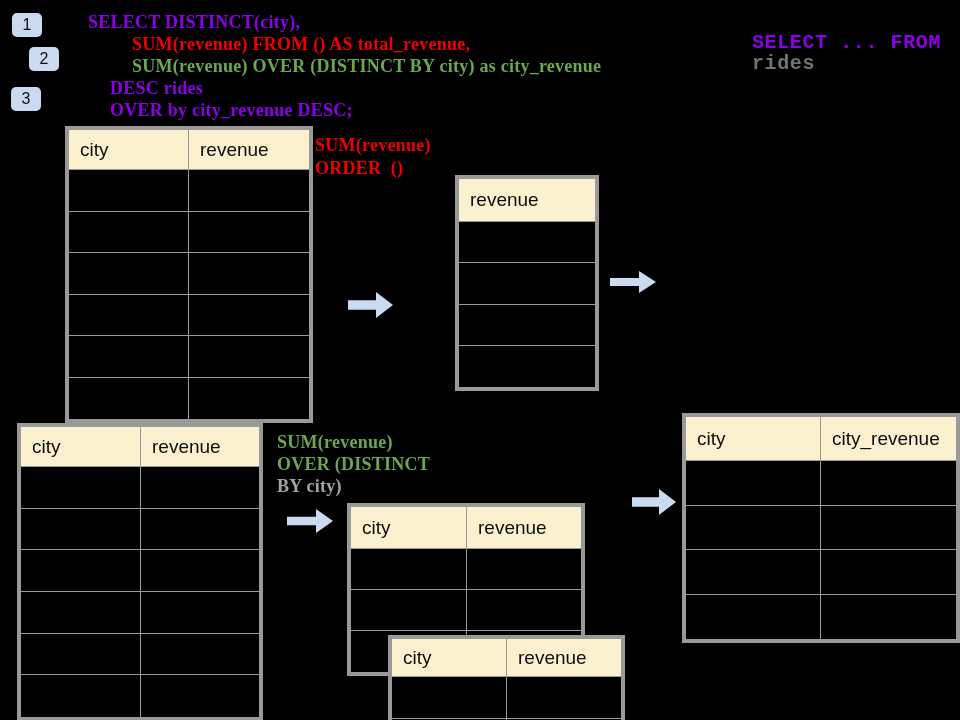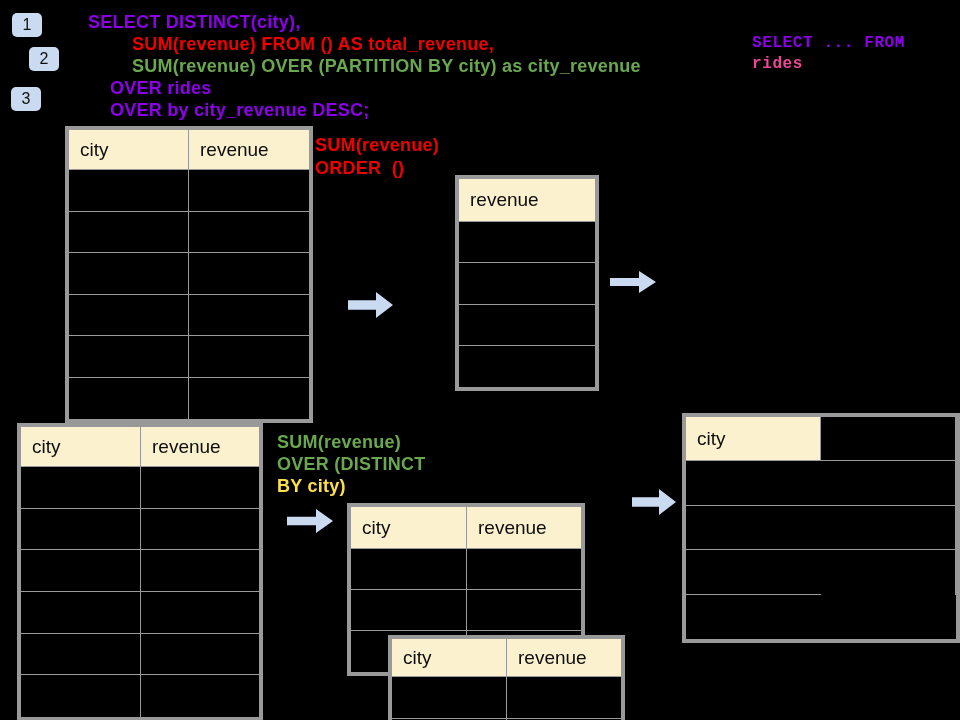--- a/index.html
+++ b/index.html
@@ -6,27 +6,27 @@
   #stage{
     position:relative;width:960px;height:720px;background:#000;
     overflow:hidden;font-family:"Liberation Sans",sans-serif;
   }
   .badge{
     position:absolute;width:30px;height:24px;border-radius:5px;
     display:flex;align-items:center;justify-content:center;
     font-size:16px;color:#111;font-family:"Liberation Sans",sans-serif;
   }
   .code-line{
-    position:absolute;font-family:Liberation Sans, sans-serif;
+    position:absolute;font-family:Liberation Serif, serif;
     font-weight:bold;font-size:18px;line-height:19px;white-space:pre;
     letter-spacing:0.25px;
   }
   .note-line{
     position:absolute;font-family:"Liberation Mono","DejaVu Sans Mono",monospace;
-    font-weight:bold;font-size:16px;line-height:16px;white-space:pre;
+    font-weight:bold;font-size:20px;line-height:16px;white-space:pre;
     letter-spacing:0.6px;
   }
   .tbl{
     position:absolute;display:grid;box-sizing:content-box;
     border:4px solid #7f1d1d;
   }
   .cell{
     box-sizing:border-box;border-right:1px solid #999999;border-bottom:1px solid #999999;
   }
   .cell.last-col{border-right:none;}
@@ -43,34 +43,34 @@
 
 <div id="stage">
   <div id="badges-layer">
       <div class="badge" style="left: 12px; top: 13px; background: rgb(201, 218, 241);">1</div>
       <div class="badge" style="left: 29px; top: 47px; background: rgb(201, 218, 241);">2</div>
       <div class="badge" style="left: 11px; top: 87px; background: rgb(201, 218, 241);">3</div>
     </div>
   <div id="code-layer">
       <div class="code-line" style="left: 88px; top: 13px; color: rgb(140, 0, 232);">SELECT DISTINCT(city),</div>
       <div class="code-line" style="left: 132px; top: 35px; color: rgb(238, 0, 0);">SUM(revenue) FROM () AS total_revenue,</div>
-      <div class="code-line" style="left: 132px; top: 57px; color: rgb(106, 168, 79);">SUM(revenue) OVER (PARTITION BY city) as city_revenue</div>
-      <div class="code-line" style="left: 110px; top: 79px; color: rgb(140, 0, 232);">OVER rides</div>
+      <div class="code-line" style="left: 132px; top: 57px; color: rgb(106, 168, 79);">SUM(revenue) OVER (DISTINCT BY city) as city_revenue</div>
+      <div class="code-line" style="left: 110px; top: 79px; color: rgb(140, 0, 232);">DESC rides</div>
       <div class="code-line" style="left: 110px; top: 101px; color: rgb(140, 0, 232);">OVER by city_revenue DESC;</div>
     </div>
   <div id="note-layer">
       <div class="note-line" style="left: 752px; top: 35px; color: rgb(140, 0, 232);">SELECT ... FROM</div>
-      <div class="note-line" style="left: 752px; top: 56px; color: #ec4899;">rides</div>
+      <div class="note-line" style="left: 752px; top: 56px; color: #737373;">rides</div>
     </div>
   <div id="annotation-layer">
       <div class="code-line" style="left: 315px; top: 136px; color: rgb(238, 0, 0);">SUM(revenue)</div>
       <div class="code-line" style="left: 315px; top: 159px; color: rgb(238, 0, 0);">ORDER  ()</div>
       <div class="code-line" style="left: 277px; top: 433px; color: rgb(106, 168, 79);">SUM(revenue)</div>
       <div class="code-line" style="left: 277px; top: 455px; color: rgb(106, 168, 79);">OVER (DISTINCT</div>
-      <div class="code-line" style="left: 277px; top: 477px; color: #fde047;">BY city)</div>
+      <div class="code-line" style="left: 277px; top: 477px; color: #a3a3a3;">BY city)</div>
     </div>
   <div id="tables-layer">
       <div class="tbl" style="left: 65px; top: 126px; width: 240px; grid-template-columns: 120px 120px; grid-template-rows: 40px repeat(6, 41.5px); border-color: rgb(153, 153, 153);">
         <div class="cell cell-head" style="border-color: rgb(153, 153, 153);">city</div>
         <div class="cell cell-head last-col" style="border-color: rgb(153, 153, 153);">revenue</div>
         <div class="cell cell-body" style="border-color: rgb(153, 153, 153);"></div>
         <div class="cell cell-body last-col" style="border-color: rgb(153, 153, 153);"></div>
         <div class="cell cell-body" style="border-color: rgb(153, 153, 153);"></div>
         <div class="cell cell-body last-col" style="border-color: rgb(153, 153, 153);"></div>
         <div class="cell cell-body" style="border-color: rgb(153, 153, 153);"></div>
@@ -118,20 +118,21 @@
       <div class="tbl" style="left: 388px; top: 635px; width: 229px; grid-template-columns: 115px 114px; grid-template-rows: 38px repeat(2, 42px); border-color: rgb(153, 153, 153); height: 85px; overflow: hidden;">
         <div class="cell cell-head" style="border-color: rgb(153, 153, 153);">city</div>
         <div class="cell cell-head last-col" style="border-color: rgb(153, 153, 153);">revenue</div>
         <div class="cell cell-body" style="border-color: rgb(153, 153, 153);"></div>
         <div class="cell cell-body last-col" style="border-color: rgb(153, 153, 153);"></div>
         <div class="cell cell-body last-row" style="border-color: rgb(153, 153, 153);"></div>
         <div class="cell cell-body last-col last-row" style="border-color: rgb(153, 153, 153);"></div>
       </div>
       <div class="tbl" style="left: 682px; top: 413px; width: 270px; grid-template-columns: 135px 135px; grid-template-rows: 44px repeat(4, 44.5px); border-color: rgb(153, 153, 153);">
         <div class="cell cell-head" style="border-color: rgb(153, 153, 153);">city</div>
+        <div class="cell cell-head last-col" style="border-color: rgb(153, 153, 153);">city_revenue</div>
         <div class="cell cell-body" style="border-color: rgb(153, 153, 153);"></div>
         <div class="cell cell-body last-col" style="border-color: rgb(153, 153, 153);"></div>
         <div class="cell cell-body" style="border-color: rgb(153, 153, 153);"></div>
         <div class="cell cell-body last-col" style="border-color: rgb(153, 153, 153);"></div>
         <div class="cell cell-body" style="border-color: rgb(153, 153, 153);"></div>
         <div class="cell cell-body last-col" style="border-color: rgb(153, 153, 153);"></div>
         <div class="cell cell-body last-row" style="border-color: rgb(153, 153, 153);"></div>
         <div class="cell cell-body last-col last-row" style="border-color: rgb(153, 153, 153);"></div>
       </div>
     </div>

